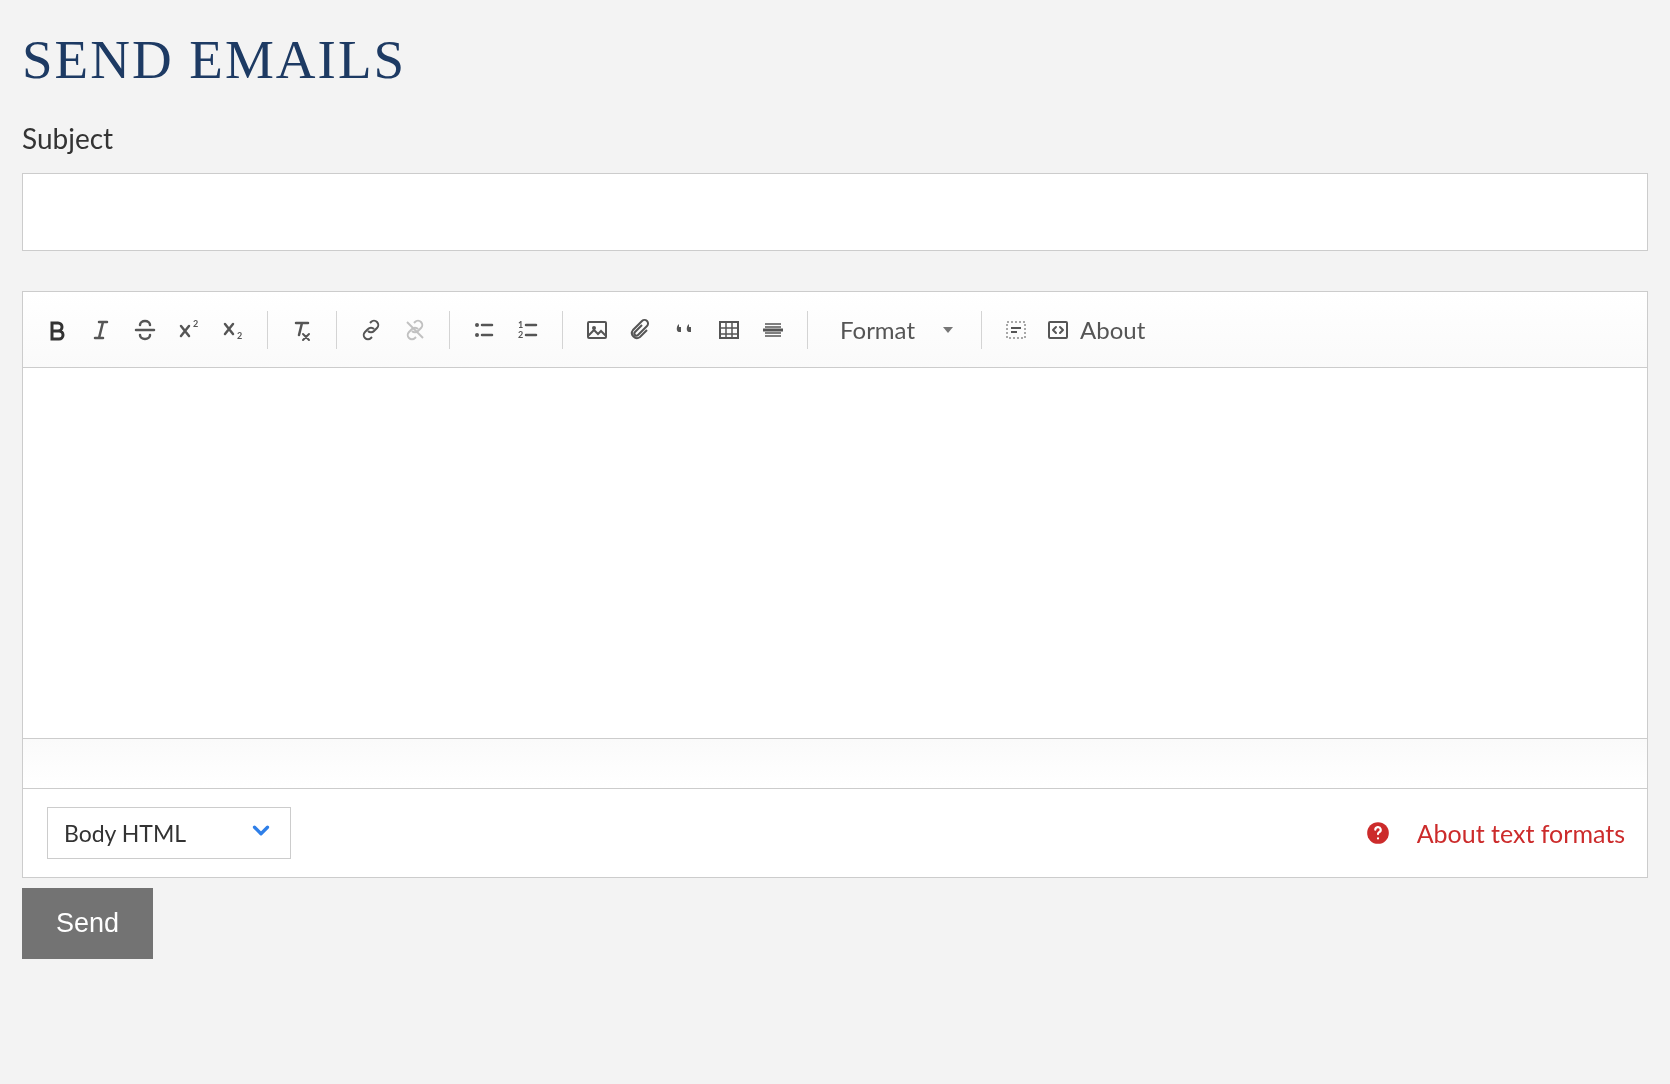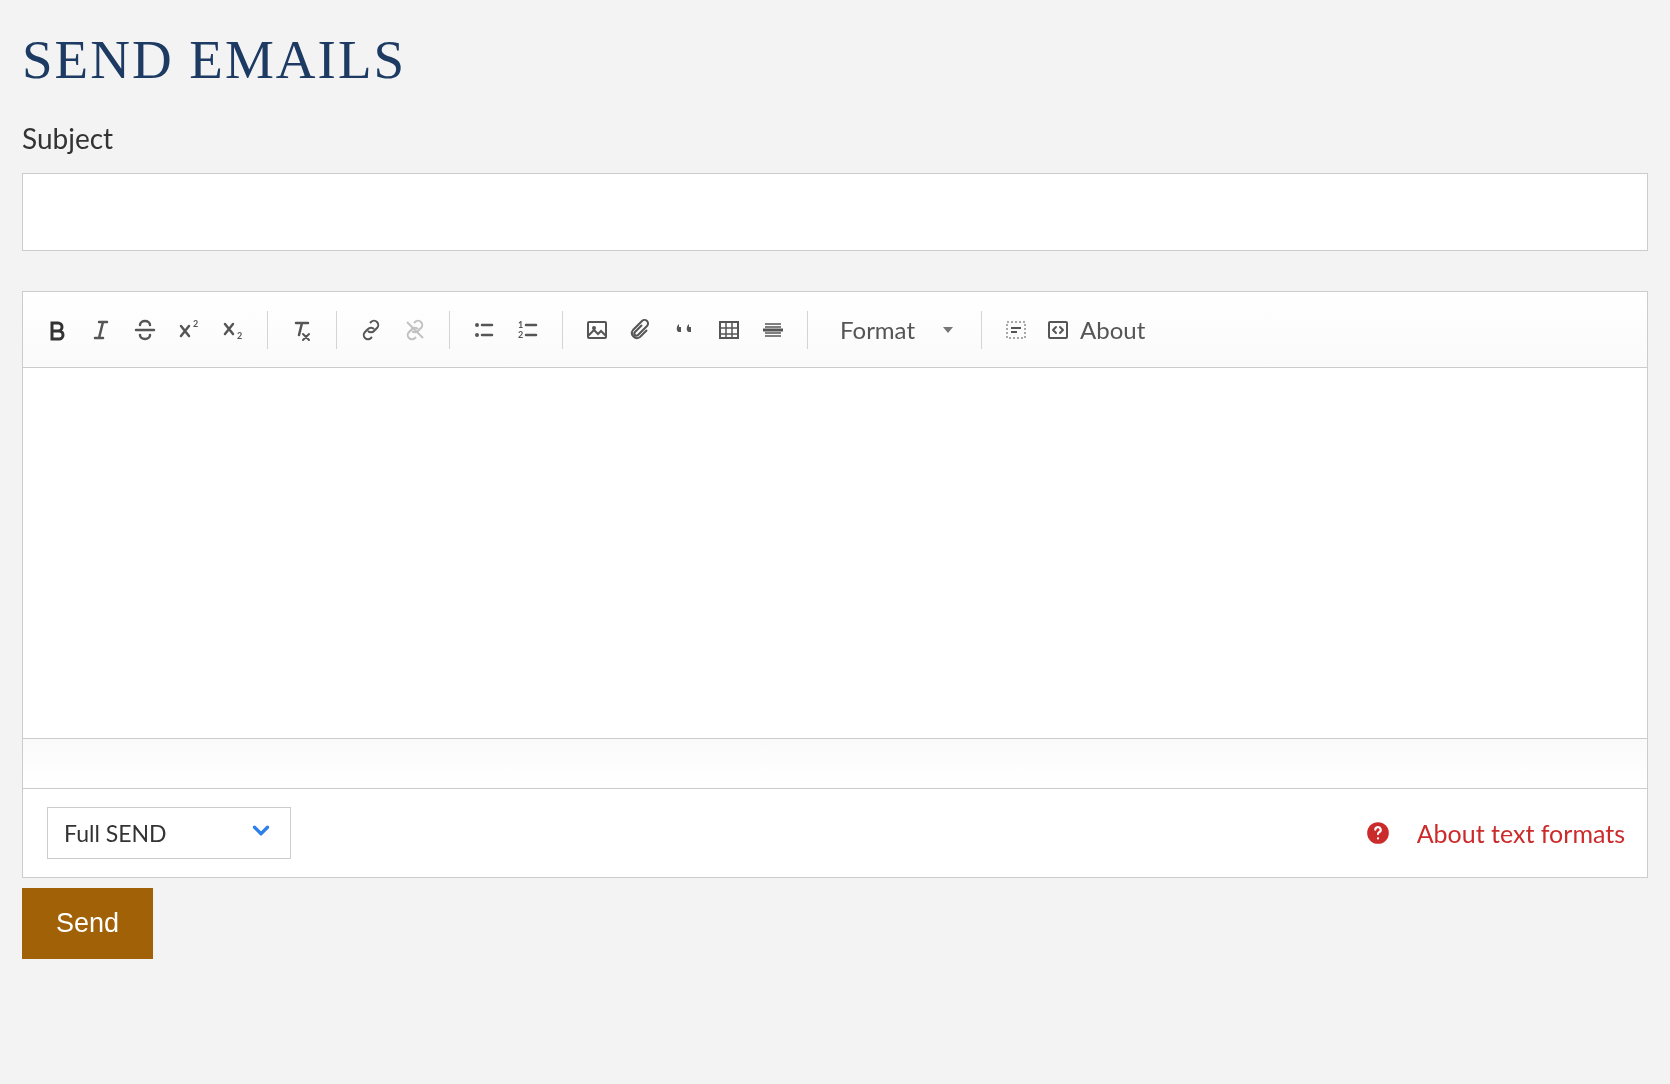--- a/index.html
+++ b/index.html
@@ -146,21 +146,21 @@
     display: inline-flex;
     align-items: center;
     gap: 26px;
     color: #cc2b2b;
     font-size: 25px;
     cursor: pointer;
   }
   .about-link svg { width: 26px; height: 26px; fill: #cc2b2b; }
   .send-btn {
     margin-top: 10px;
-    background: #a16207;
+    background: #737373;
     color: #ffffff;
     border: none;
     font-size: 27px;
     padding: 20px 34px;
     cursor: pointer;
   }
 </style>
 </head>
 <body>
 
@@ -302,21 +302,21 @@
       </span>
     </div>
 
     <textarea class="editor-area" style=""></textarea>
 
     <div class="editor-footer"></div>
   </div>
 
   <div class="format-row">
     <div class="format-select">
-      <span>Full SEND</span>
+      <span>Body HTML</span>
       <span class="chev">
         <svg viewBox="0 0 24 24" fill="none">
             <path d="M6 9l6 6 6-6" stroke="#2f7fe8" stroke-width="3" stroke-linecap="round" stroke-linejoin="round"></path>
           </svg>
       </span>
     </div>
     <a class="about-link">
       <svg viewBox="0 0 24 24">
           <circle cx="12" cy="12" r="10" fill="#cc2b2b"></circle>
           <path d="M9.5 9a2.5 2.5 0 1 1 3.5 2.3c-.8.4-1 1-1 1.7M12 17h.01" stroke="#fff" stroke-width="2" fill="none" stroke-linecap="round"></path>

